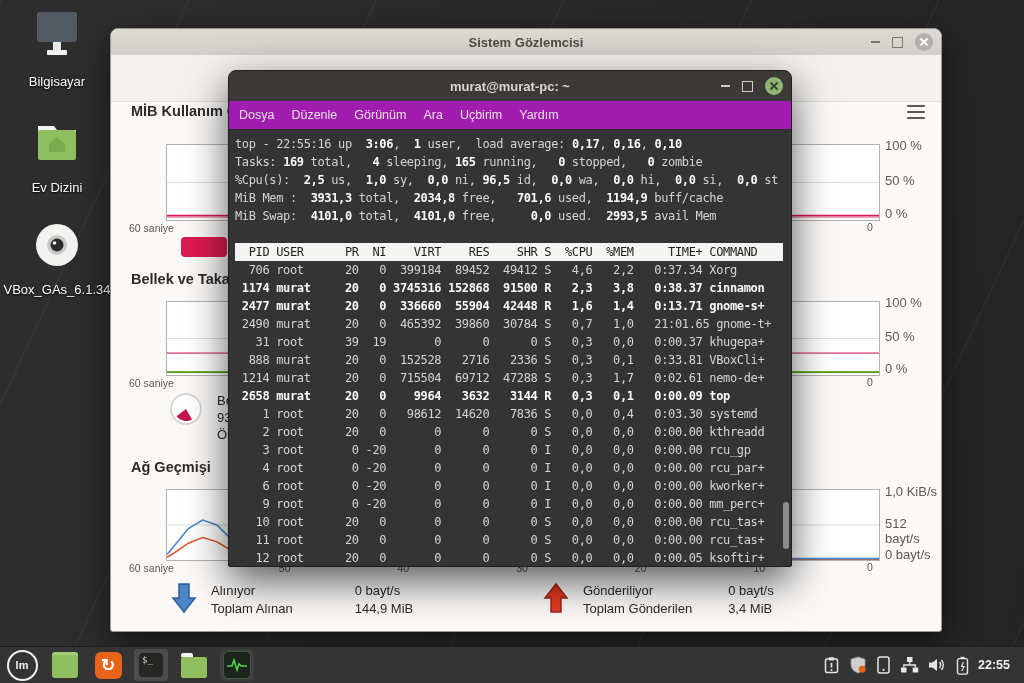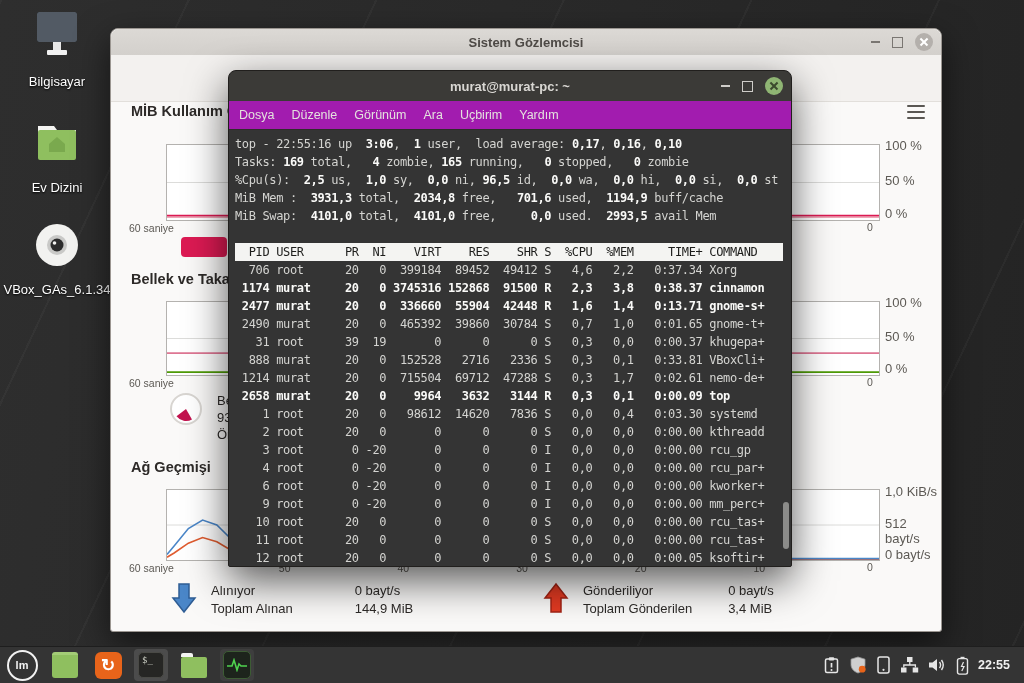--- a/index.html
+++ b/index.html
@@ -258,32 +258,32 @@
       <span>Dosya</span>
       <span>Düzenle</span>
       <span>Görünüm</span>
       <span>Ara</span>
       <span>Uçbirim</span>
       <span>Yardım</span>
     </div>
     <div class="termbody">
       <div id="term-sum">
           <div class="t-line"><span>top - 22:55:16 up  </span><span class="b">3:06</span><span>,  </span><span class="b">1</span><span> user,  load average: </span><span class="b">0,17</span><span>, </span><span class="b">0,16</span><span>, </span><span class="b">0,10</span></div>
-          <div class="t-line"><span>Tasks: </span><span class="b">169</span><span> total,   </span><span class="b">4</span><span> zombie, </span><span class="b">165</span><span> running,   </span><span class="b">0</span><span> stopped,   </span><span class="b">0</span><span> zombie</span></div>
+          <div class="t-line"><span>Tasks: </span><span class="b">169</span><span> total,   </span><span class="b">4</span><span> sleeping, </span><span class="b">165</span><span> running,   </span><span class="b">0</span><span> stopped,   </span><span class="b">0</span><span> zombie</span></div>
           <div class="t-line"><span>%Cpu(s):  </span><span class="b">2,5</span><span> us,  </span><span class="b">1,0</span><span> sy,  </span><span class="b">0,0</span><span> ni, </span><span class="b">96,5</span><span> id,  </span><span class="b">0,0</span><span> wa,  </span><span class="b">0,0</span><span> hi,  </span><span class="b">0,0</span><span> si,  </span><span class="b">0,0</span><span> st</span></div>
           <div class="t-line"><span>MiB Mem :  </span><span class="b">3931,3</span><span> total,  </span><span class="b">2034,8</span><span> free,   </span><span class="b">701,6</span><span> used,  </span><span class="b">1194,9</span><span> buff/cache</span></div>
           <div class="t-line"><span>MiB Swap:  </span><span class="b">4101,0</span><span> total,  </span><span class="b">4101,0</span><span> free,     </span><span class="b">0,0</span><span> used.  </span><span class="b">2993,5</span><span> avail Mem</span></div>
         </div>
       <div class="t-line"> </div>
       <div class="t-head">  PID USER      PR  NI    VIRT    RES    SHR S  %CPU  %MEM     TIME+ COMMAND</div>
       <div id="term-rows">
           <div class="t-line">  706 root      20   0  399184  89452  49412 S   4,6   2,2   0:37.34 Xorg</div>
           <div class="t-line b"> 1174 murat     20   0 3745316 152868  91500 R   2,3   3,8   0:38.37 cinnamon</div>
           <div class="t-line b"> 2477 murat     20   0  336660  55904  42448 R   1,6   1,4   0:13.71 gnome-s+</div>
-          <div class="t-line"> 2490 murat     20   0  465392  39860  30784 S   0,7   1,0   0:01.65 gnome-t+</div>
+          <div class="t-line"> 2490 murat     20   0  465392  39860  30784 S   0,7   1,0   21:01.65 gnome-t+</div>
           <div class="t-line">   31 root      39  19       0      0      0 S   0,3   0,0   0:00.37 khugepa+</div>
           <div class="t-line">  888 murat     20   0  152528   2716   2336 S   0,3   0,1   0:33.81 VBoxCli+</div>
           <div class="t-line"> 1214 murat     20   0  715504  69712  47288 S   0,3   1,7   0:02.61 nemo-de+</div>
           <div class="t-line b"> 2658 murat     20   0    9964   3632   3144 R   0,3   0,1   0:00.09 top</div>
           <div class="t-line">    1 root      20   0   98612  14620   7836 S   0,0   0,4   0:03.30 systemd</div>
           <div class="t-line">    2 root      20   0       0      0      0 S   0,0   0,0   0:00.00 kthreadd</div>
           <div class="t-line">    3 root       0 -20       0      0      0 I   0,0   0,0   0:00.00 rcu_gp</div>
           <div class="t-line">    4 root       0 -20       0      0      0 I   0,0   0,0   0:00.00 rcu_par+</div>
           <div class="t-line">    6 root       0 -20       0      0      0 I   0,0   0,0   0:00.00 kworker+</div>
           <div class="t-line">    9 root       0 -20       0      0      0 I   0,0   0,0   0:00.00 mm_perc+</div>

